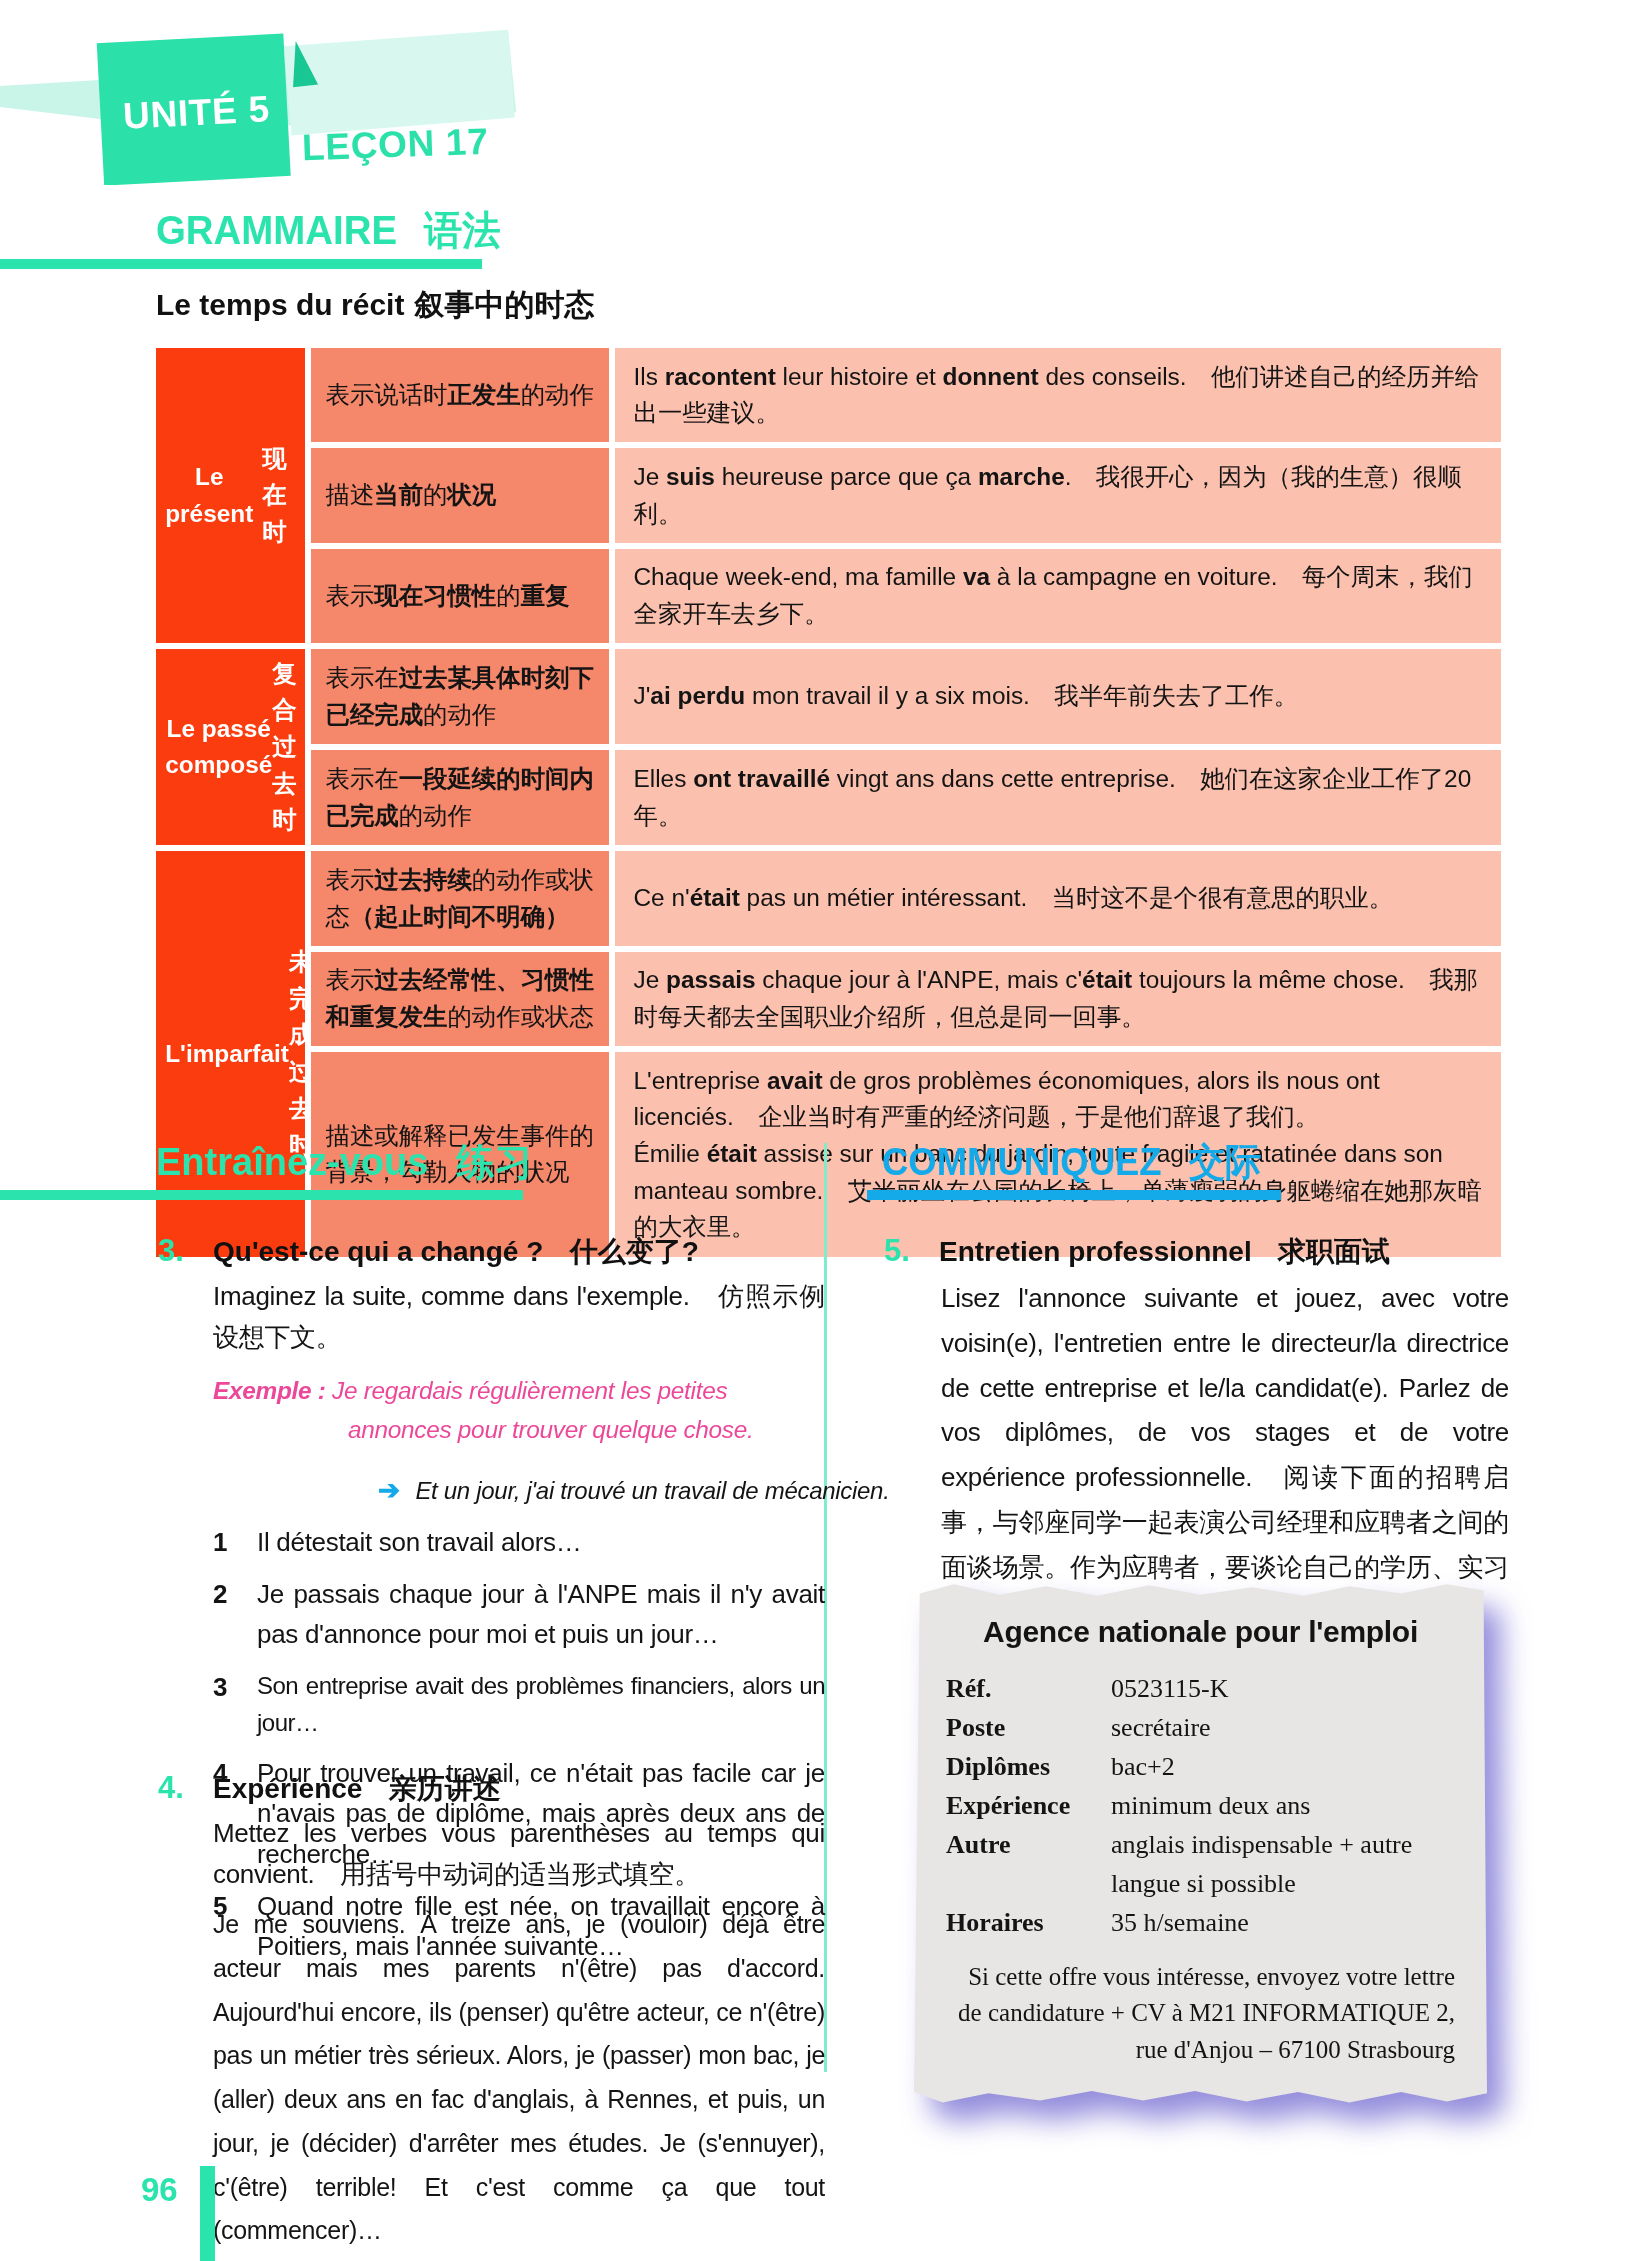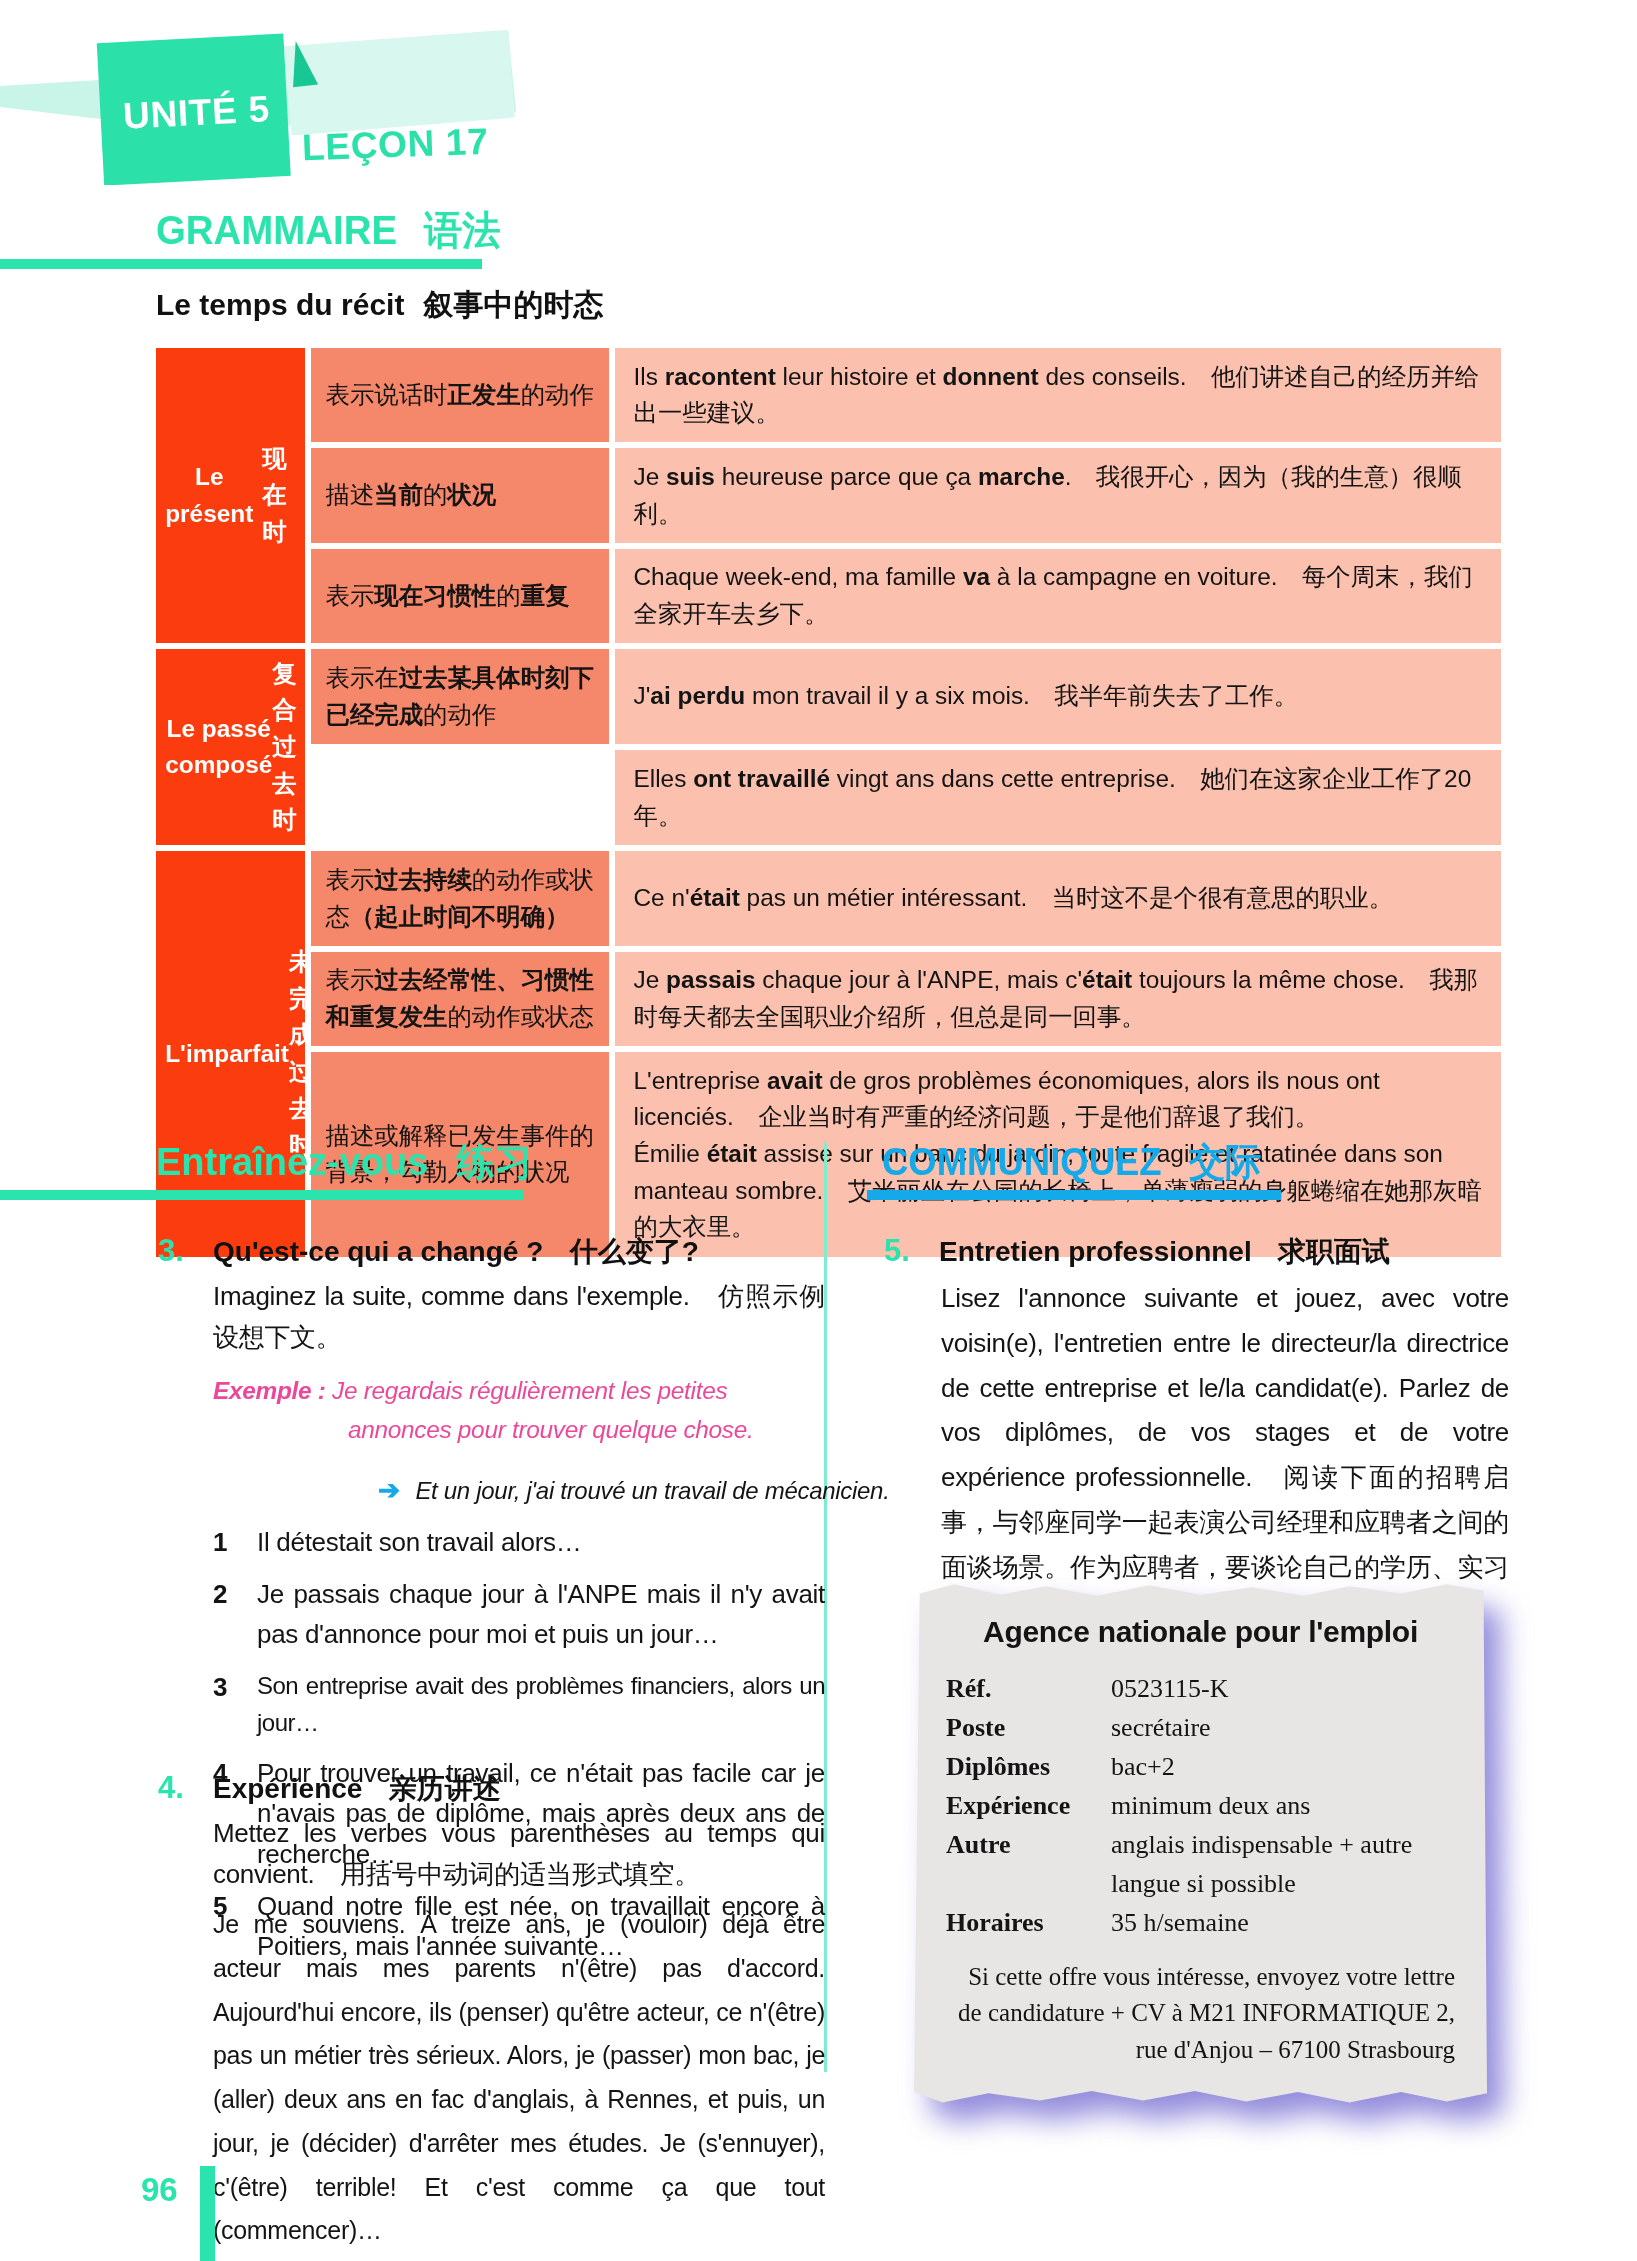--- a/index.html
+++ b/index.html
@@ -17,21 +17,21 @@
   .sec-head{position:absolute;font-weight:bold;white-space:nowrap;}
   .sec-head .zh{margin-left:28px;}
   .grammaire-head{left:156px;top:203px;font-size:40px;color:#2be3ac;transform:scaleX(.96);transform-origin:left;}
   .entrainez-head{left:156px;top:1137px;font-size:38px;color:#2be3ac;}
   .communiquez-head{left:882px;top:1137px;font-size:38px;color:#14a9e8;transform:scaleX(.96);transform-origin:left;}
   .bar{position:absolute;height:10px;}
   .bar-grammaire{left:0;top:259px;width:482px;background:#2be3ac;}
   .bar-entrainez{left:0;top:1190px;width:523px;background:#2be3ac;}
   .bar-communiquez{left:867px;top:1190px;width:414px;background:#14a9e8;}
   .page-subtitle{position:absolute;left:156px;top:285px;font-size:30px;font-weight:bold;color:#111;}
-  .page-subtitle .zh{margin-left:19px;}
+  .page-subtitle .zh{margin-left:10px;}
 
   
   .gtable{position:absolute;left:156px;top:348px;width:1333px;display:grid;
           grid-template-columns:149px 298px 886px;gap:6px;}
   .cell{font-size:24.4px;line-height:1.5;}
   .cell.label{background:#fa3c0f;color:#ffffff;font-weight:bold;display:flex;
         align-items:center;text-align:center;padding:6.6px 9.2px;}
   .cell.label .zh{font-weight:bold;word-break:break-all;}
   .cell.usage{background:#f5876a;display:flex;align-items:center;padding:10.6px 14.5px;color:#141414;}
   .cell.ex{background:#fbc0ae;display:flex;align-items:center;padding:10.6px 18.5px;color:#141414;}
@@ -132,20 +132,23 @@
     <div class="cell label" style="grid-column:1;grid-row:4/6">
       <span>Le passé composé</span>
       <span class="zh">复合过去时</span>
     </div>
     <div class="cell usage" style="grid-column:2;grid-row:4">
         <span>表示在<b>过去某具体时刻下已经完成</b>的动作</span>
       </div>
     <div class="cell ex" style="grid-column:3;grid-row:4">
         <span>J'<b>ai perdu</b> mon travail il y a six mois.　我半年前失去了工作。</span>
       </div>
+    <div class="cell usage" style="grid-column:2;grid-row:5">
+        <span>表示在<b>一段延续的时间内已完成</b>的动作</span>
+      </div>
     <div class="cell ex" style="grid-column:3;grid-row:5">
         <span>Elles <b>ont travaillé</b> vingt ans dans cette entreprise.　她们在这家企业工作了20年。</span>
       </div>
 
     <div class="cell label" style="grid-column:1;grid-row:6/9">
       <span>L'imparfait</span>
       <span class="zh">未完成过去时</span>
     </div>
     <div class="cell usage" style="grid-column:2;grid-row:6">
         <span>表示<b>过去持续</b>的动作或状态<b>（起止时间不明确）</b></span>

